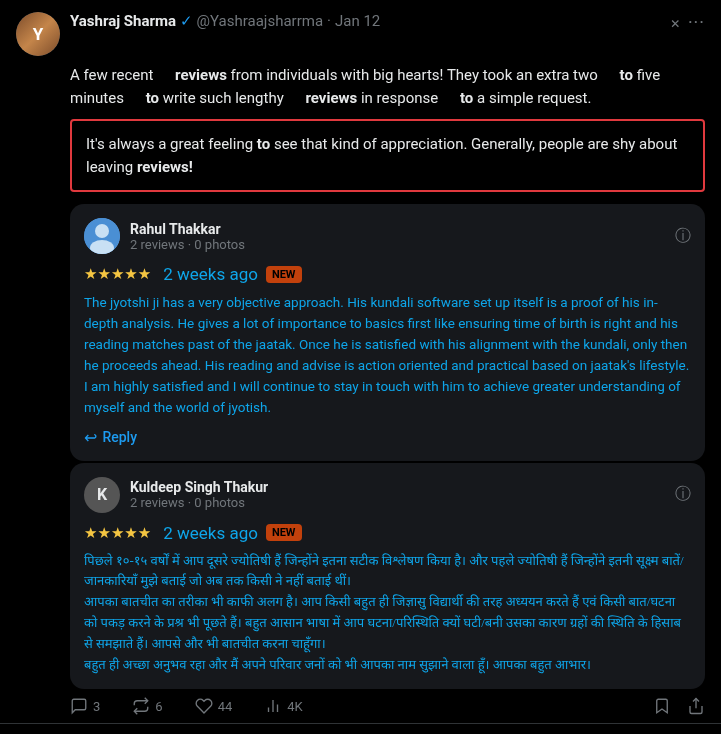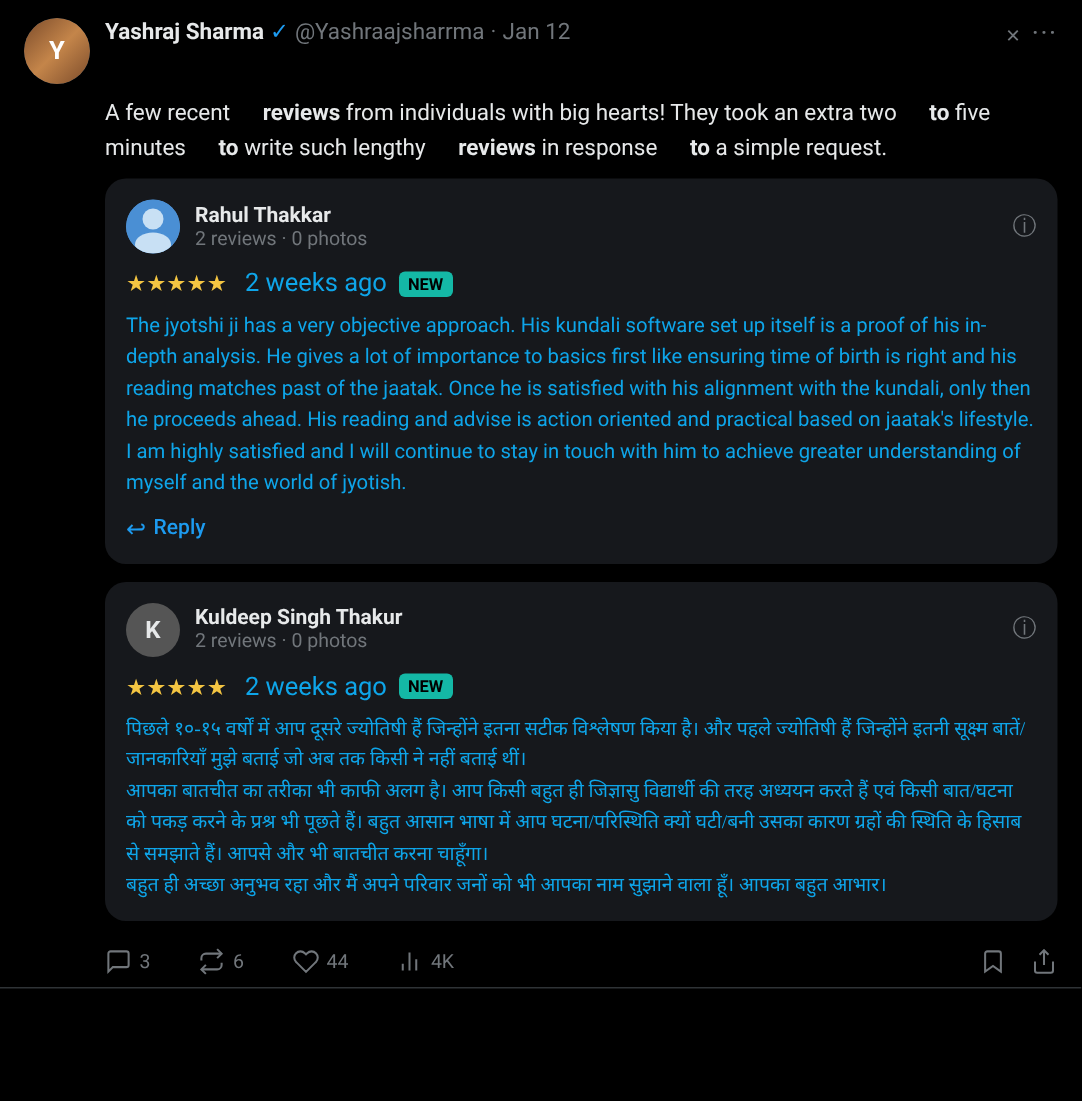--- a/index.html
+++ b/index.html
@@ -104,21 +104,21 @@
       padding: 12px 14px;
       margin-bottom: 12px;
       background: #000;
       line-height: 1.5;
       color: #e7e9ea;
     }
     .review-card {
       background: #16181c;
       border-radius: 14px;
       padding: 14px;
-      margin-bottom: 12px;
+      margin-bottom: 2px;
     }
     .review-header {
       display: flex;
       align-items: center;
       gap: 10px;
       margin-bottom: 10px;
     }
     .review-name {
       font-weight: 700;
       color: #e7e9ea;
@@ -142,21 +142,21 @@
       display: flex;
       align-items: center;
       gap: 8px;
       margin-bottom: 8px;
     }
     .time-ago {
       color: #0ea5e9;
       font-size: 17px;
     }
     .new-badge {
-      background: #14b8a6;
+      background: #c2410c;
       color: #000;
       font-size: 11px;
       font-weight: 700;
       padding: 2px 6px;
       border-radius: 4px;
     }
     .review-text {
       color: #0ea5e9;
       font-size: 13.5px;
       line-height: 1.55;
@@ -219,20 +219,23 @@
       <span style="font-size:15px;color:#71767b;font-family:monospace;">✕</span>
       <span style="font-size:18px;color:#71767b;letter-spacing:1px;">···</span>
     </div>
   </div>
 
   <div class="tweet-body">
     <div class="tweet-text">
       A few recent <b>reviews</b> from individuals with big hearts! They took an extra two <b>to</b> five minutes <b>to</b> write such lengthy <b>reviews</b> in response <b>to</b> a simple request.
     </div>
 
+    <div class="highlighted-quote">
+      It's always a great feeling <b>to</b> see that kind of appreciation. Generally, people are shy about leaving <b>reviews!</b>
+    </div>
 
     <div class="review-card">
       <div class="review-header">
         <div class="avatar-small r-avatar" style="background: linear-gradient(135deg, #4a8fd4 0%, #6aa8e8 100%);">
           <svg width="36" height="36" viewBox="0 0 36 36">
               <circle cx="18" cy="18" r="18" fill="#4a8fd4"></circle>
               <circle cx="18" cy="13" r="7" fill="#c8e0f4"></circle>
               <ellipse cx="18" cy="30" rx="12" ry="8" fill="#c8e0f4"></ellipse>
             </svg>
         </div>

